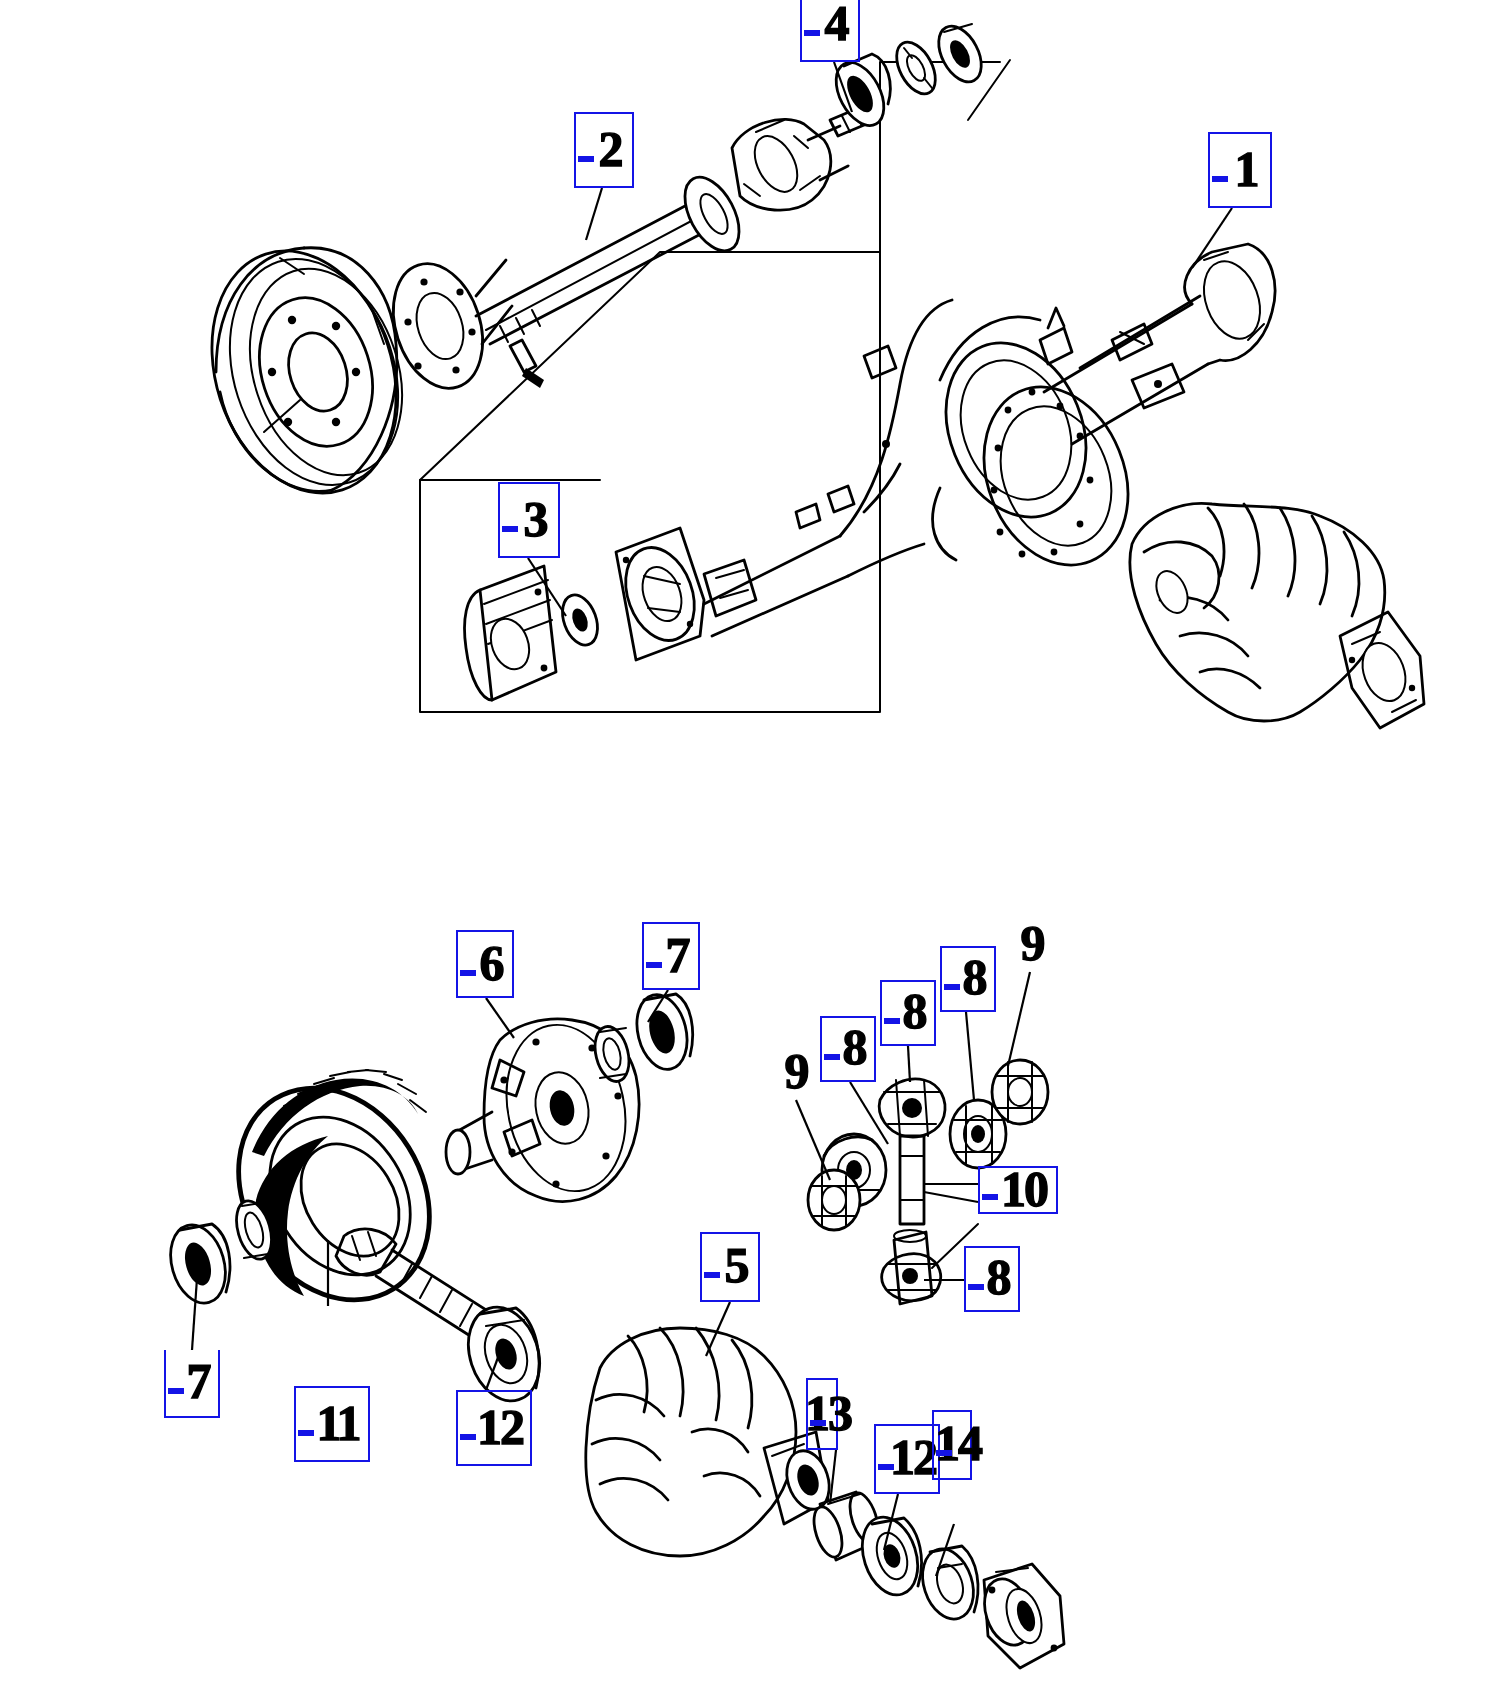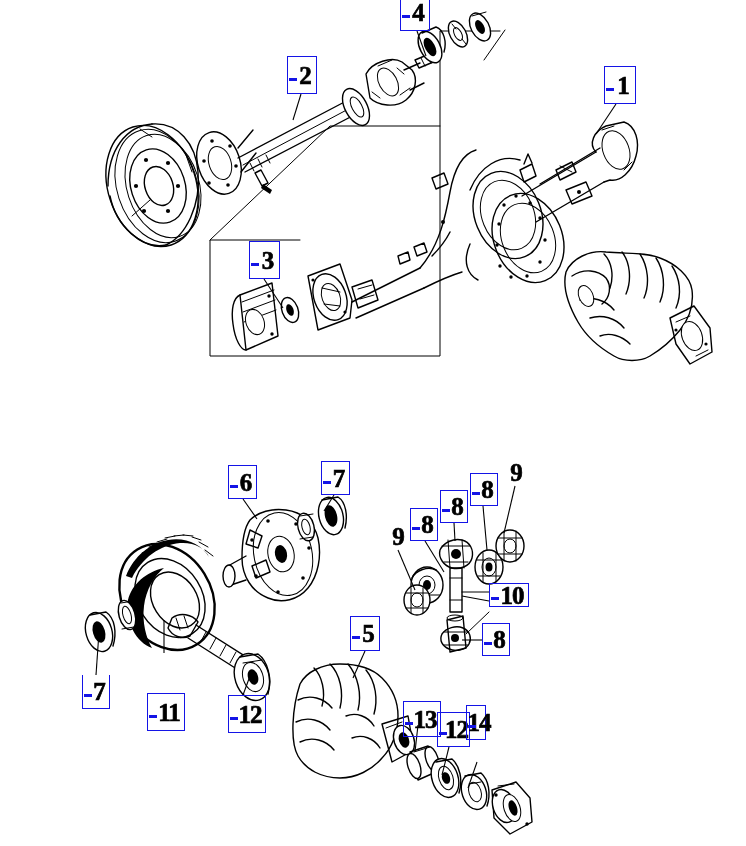--- a/index.html
+++ b/index.html
@@ -593,21 +593,21 @@
         <span class="num">11</span>
       </div>
       <div class="callout" style="left: 228px; top: 695px; width: 38px; height: 38px;">
         <span class="dash"></span>
         <span class="num">12</span>
       </div>
       <div class="callout" style="left: 437px; top: 712px; width: 33px; height: 35px;">
         <span class="dash"></span>
         <span class="num">12</span>
       </div>
-      <div class="callout" style="left: 403px; top: 689px; width: 38px; height: 36px; margin-top: 12px;">
+      <div class="callout" style="left: 403px; top: 689px; width: 16px; height: 36px;">
         <span class="dash"></span>
         <span class="num">13</span>
       </div>
       <div class="callout" style="left: 466px; top: 705px; width: 20px; height: 35px;">
         <span class="dash"></span>
         <span class="num">14</span>
       </div>
     </div>
 
 </div>

